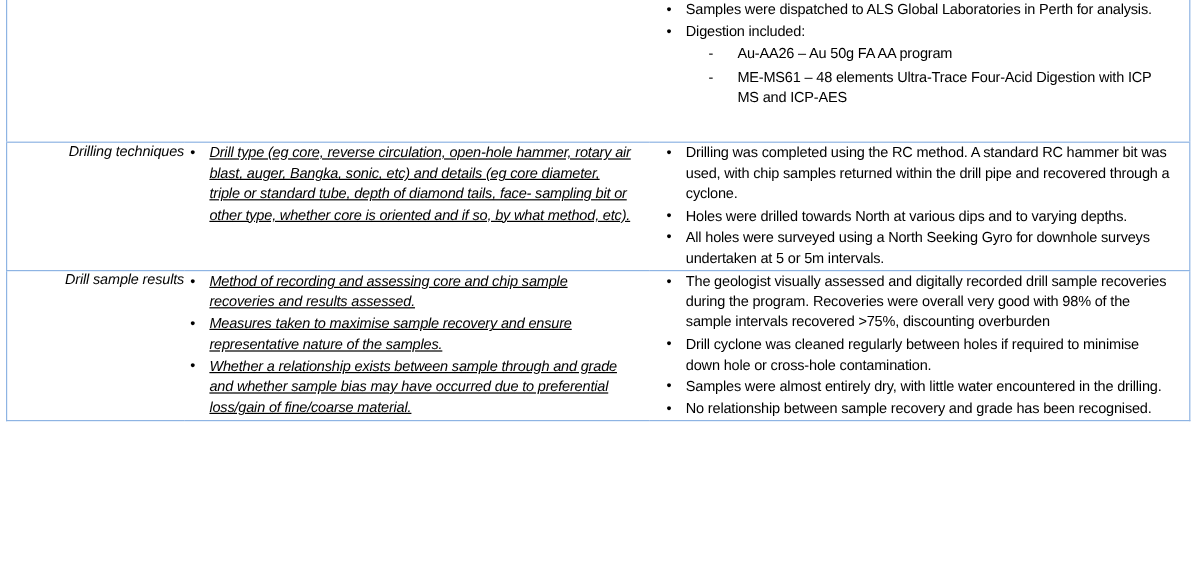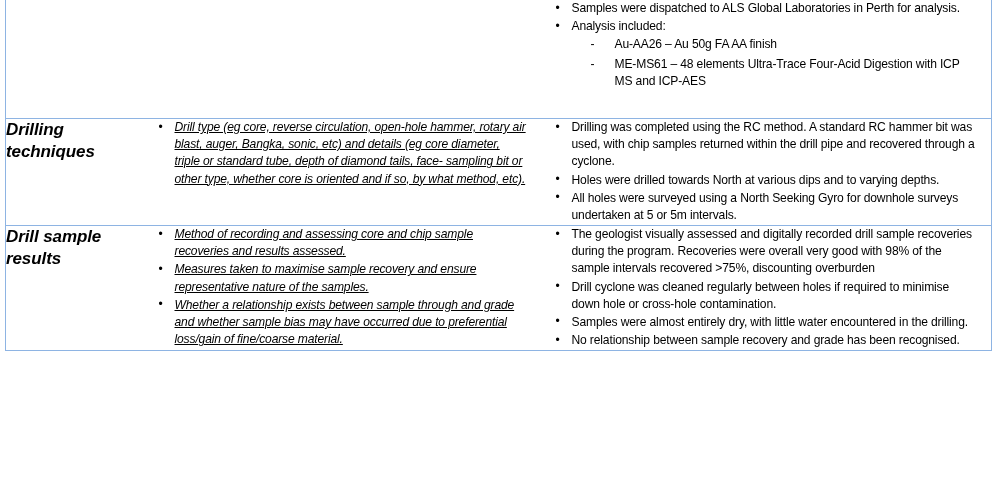--- a/index.html
+++ b/index.html
@@ -50,24 +50,24 @@
   col.c-label    { width: 148px; }
   col.c-criteria { width: 387px; }
   col.c-commentary { width: 451px; }
 
   
   .cell-label {
     padding: 9px 8px 6px 8px;
   }
   .label-text {
     display: block;
-    text-align: left;
-    font-weight: bold;
+    text-align: right;
+    font-weight: normal;
     font-style: italic;
-    font-size: 17px;
+    font-size: 12px;
     line-height: 1.30;
     letter-spacing: -0.1px;
   }
 
   
   .cell-list {
     padding: 7px 10px 6px 8px;
   }
   .cell-list.criteria { padding-left: 2px; padding-right: 14px; text-decoration: underline; }
   .cell-list.commentary { padding-left: 12px; padding-right: 16px; }
@@ -145,23 +145,23 @@
         </td>
         <td class="cell-list criteria blank-cell">
           <div class="pad-tall"></div>
         </td>
         <td class="cell-list commentary">
           <ul class="bullets">
             <li>
               <span class="btxt">Samples were dispatched to ALS Global Laboratories in Perth for analysis.</span>
             </li>
             <li>
-              <span class="btxt">Analysis included:</span>
+              <span class="btxt">Digestion included:</span>
               <ul class="subdash">
-                <li>Au-AA26 – Au 50g FA AA finish</li>
+                <li>Au-AA26 – Au 50g FA AA program</li>
                 <li>ME-MS61 – 48 elements Ultra-Trace Four-Acid Digestion with ICP MS and ICP-AES</li>
               </ul>
             </li>
           </ul>
         </td>
       </tr>
 
       <tr>
         <td class="cell-label">
           <span class="label-text">Drilling techniques</span>

